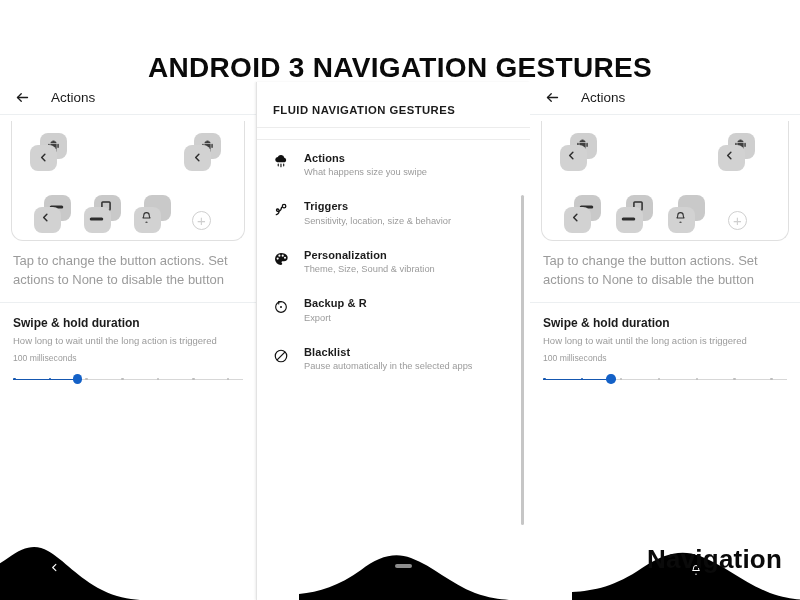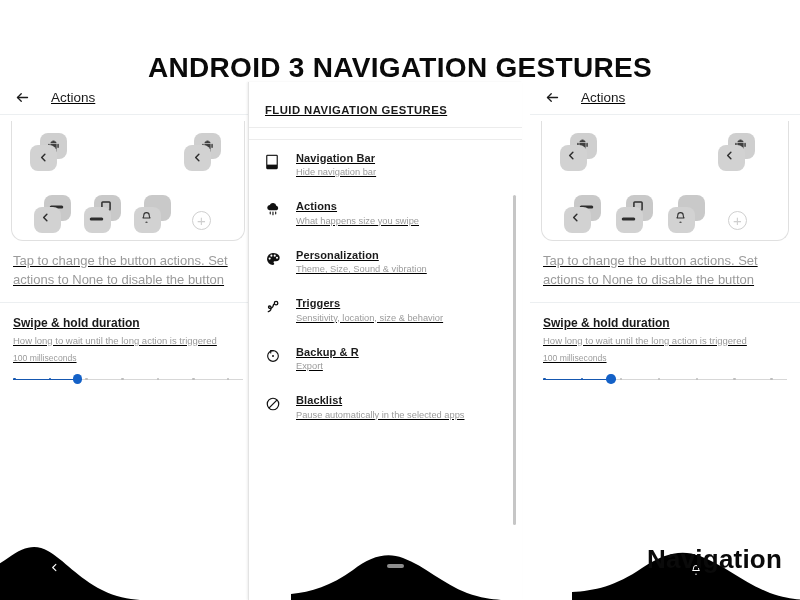--- a/index.html
+++ b/index.html
@@ -13,23 +13,23 @@
 
   
   .page-title {
     position:absolute; top:52px; left:0; width:800px;
     text-align:center;
     font-size:28px; font-weight:bold; letter-spacing:.3px;
     color:#0a0a0a;
   }
 
   
-  .panel { position:absolute; top:82px; background:#fff; overflow:hidden;text-decoration:underline; }
+  .panel { position:absolute; top:82px; background:#fff; overflow:hidden; }
   .panel-left   { left:0;   width:256px; height:518px; }
-  .panel-center { left:248px; width:274px; height:518px; border-left:1px solid #e3e3e3; box-shadow:-1px 0 2px rgba(0,0,0,.07); }
+  .panel-center { left:256px; width:274px; height:518px; border-left:1px solid #e3e3e3; box-shadow:-1px 0 2px rgba(0,0,0,.07); }
   .panel-right  { left:530px; width:270px; height:518px; }
 
   
   .appbar { display:flex; align-items:center; height:30px; padding-left:12px; }
   .appbar .back-ico { width:20px; height:20px; display:flex; align-items:center; justify-content:center; color:#1b1b1b; }
   .appbar .back-ico svg { width:15px; height:15px; }
   .appbar .ttl { margin-left:19px; font-size:13.5px; color:#1b1b1b; font-weight:400; }
   .appbar-div { height:1px; background:#eceff1; margin-top:2px; }
 
   
@@ -237,70 +237,58 @@
     </div>
   </div>
 
   <div class="panel panel-center">
 
     <div class="list-head">FLUID NAVIGATION GESTURES</div>
     <div class="list-div"></div>
 
     <div class="list-div"></div>
 
-    <div class="list-item">
-      <span class="ic">
-        <svg width="14" height="16" viewBox="0 0 18 22">
-            <rect x="1" y="1" width="16" height="20" rx="1.6" fill="#111"></rect>
-            <rect x="2.6" y="2.6" width="12.8" height="12" fill="#fff"></rect>
-          </svg>
-      </span>
-      <span class="tx">
-        <span class="t1" style="display:block">Navigation Bar</span>
-        <span class="t2" style="display:block">Hide navigation bar</span>
-      </span>
-    </div>
 
     <div class="list-item">
       <span class="ic">
         <svg width="16" height="16" viewBox="0 0 24 24" fill="#111">
             <path d="M6.5 12.5a4 4 0 0 1 .6-7.9A5.2 5.2 0 0 1 17 5.6a3.6 3.6 0 0 1 .4 6.9z"></path>
             <rect x="7" y="14.2" width="1.7" height="4.4" rx=".8"></rect>
             <rect x="11.1" y="14.2" width="1.7" height="5.6" rx=".8"></rect>
             <rect x="15.2" y="14.2" width="1.7" height="4.4" rx=".8"></rect>
           </svg>
       </span>
       <span class="tx">
         <span class="t1" style="display:block">Actions</span>
         <span class="t2" style="display:block">What happens size you swipe</span>
       </span>
     </div>
 
     <div class="list-item">
       <span class="ic">
+        <svg width="16" height="16" viewBox="0 0 24 24" fill="none" stroke="#111" stroke-width="2" stroke-linecap="round">
+            <path d="M5 19c3-1 5-4 4-7-.6-1.9-3.3-2.1-3.7-.2-.3 1.7 1.7 2.6 3.3 2.1 2.4-.7 4-3.3 4.2-5.6"></path>
+            <circle cx="16.6" cy="6.2" r="2.6"></circle>
+          </svg>
+      </span>
+      <span class="tx">
+        <span class="t1" style="display:block">Triggers</span>
+        <span class="t2" style="display:block">Sensitivity, location, size &amp; behavior</span>
+      </span>
+    </div>
+
+    <div class="list-item">
+      <span class="ic">
         <svg width="16" height="16" viewBox="0 0 24 24" fill="#111">
             <path d="M12 3a9 9 0 1 0 0 18c1.1 0 1.8-.8 1.8-1.7 0-.5-.2-.9-.5-1.2-.3-.3-.5-.7-.5-1.1 0-.9.7-1.7 1.7-1.7h1.9A5.6 5.6 0 0 0 22 9.7C22 6 17.5 3 12 3zM7 13a1.6 1.6 0 1 1 0-3.2A1.6 1.6 0 0 1 7 13zm2.6-4.4a1.6 1.6 0 1 1 0-3.2 1.6 1.6 0 0 1 0 3.2zm5 0a1.6 1.6 0 1 1 0-3.2 1.6 1.6 0 0 1 0 3.2zm3.4 3.2a1.6 1.6 0 1 1 0-3.2 1.6 1.6 0 0 1 0 3.2z"></path>
           </svg>
       </span>
       <span class="tx">
         <span class="t1" style="display:block">Personalization</span>
         <span class="t2" style="display:block">Theme, Size, Sound &amp; vibration</span>
-      </span>
-    </div>
-
-    <div class="list-item">
-      <span class="ic">
-        <svg width="16" height="16" viewBox="0 0 24 24" fill="none" stroke="#111" stroke-width="2" stroke-linecap="round">
-            <path d="M5 19c3-1 5-4 4-7-.6-1.9-3.3-2.1-3.7-.2-.3 1.7 1.7 2.6 3.3 2.1 2.4-.7 4-3.3 4.2-5.6"></path>
-            <circle cx="16.6" cy="6.2" r="2.6"></circle>
-          </svg>
-      </span>
-      <span class="tx">
-        <span class="t1" style="display:block">Triggers</span>
-        <span class="t2" style="display:block">Sensitivity, location, size &amp; behavior</span>
       </span>
     </div>
 
     <div class="list-item">
       <span class="ic">
         <svg width="16" height="16" viewBox="0 0 24 24" fill="none" stroke="#111" stroke-width="1.7">
             <circle cx="12" cy="12" r="8"></circle>
             <circle cx="12" cy="12" r="1.5" fill="#111" stroke="none"></circle>
             <polyline points="12,4 8.6,4 8.6,7.4" stroke-linecap="round"></polyline>
           </svg>

